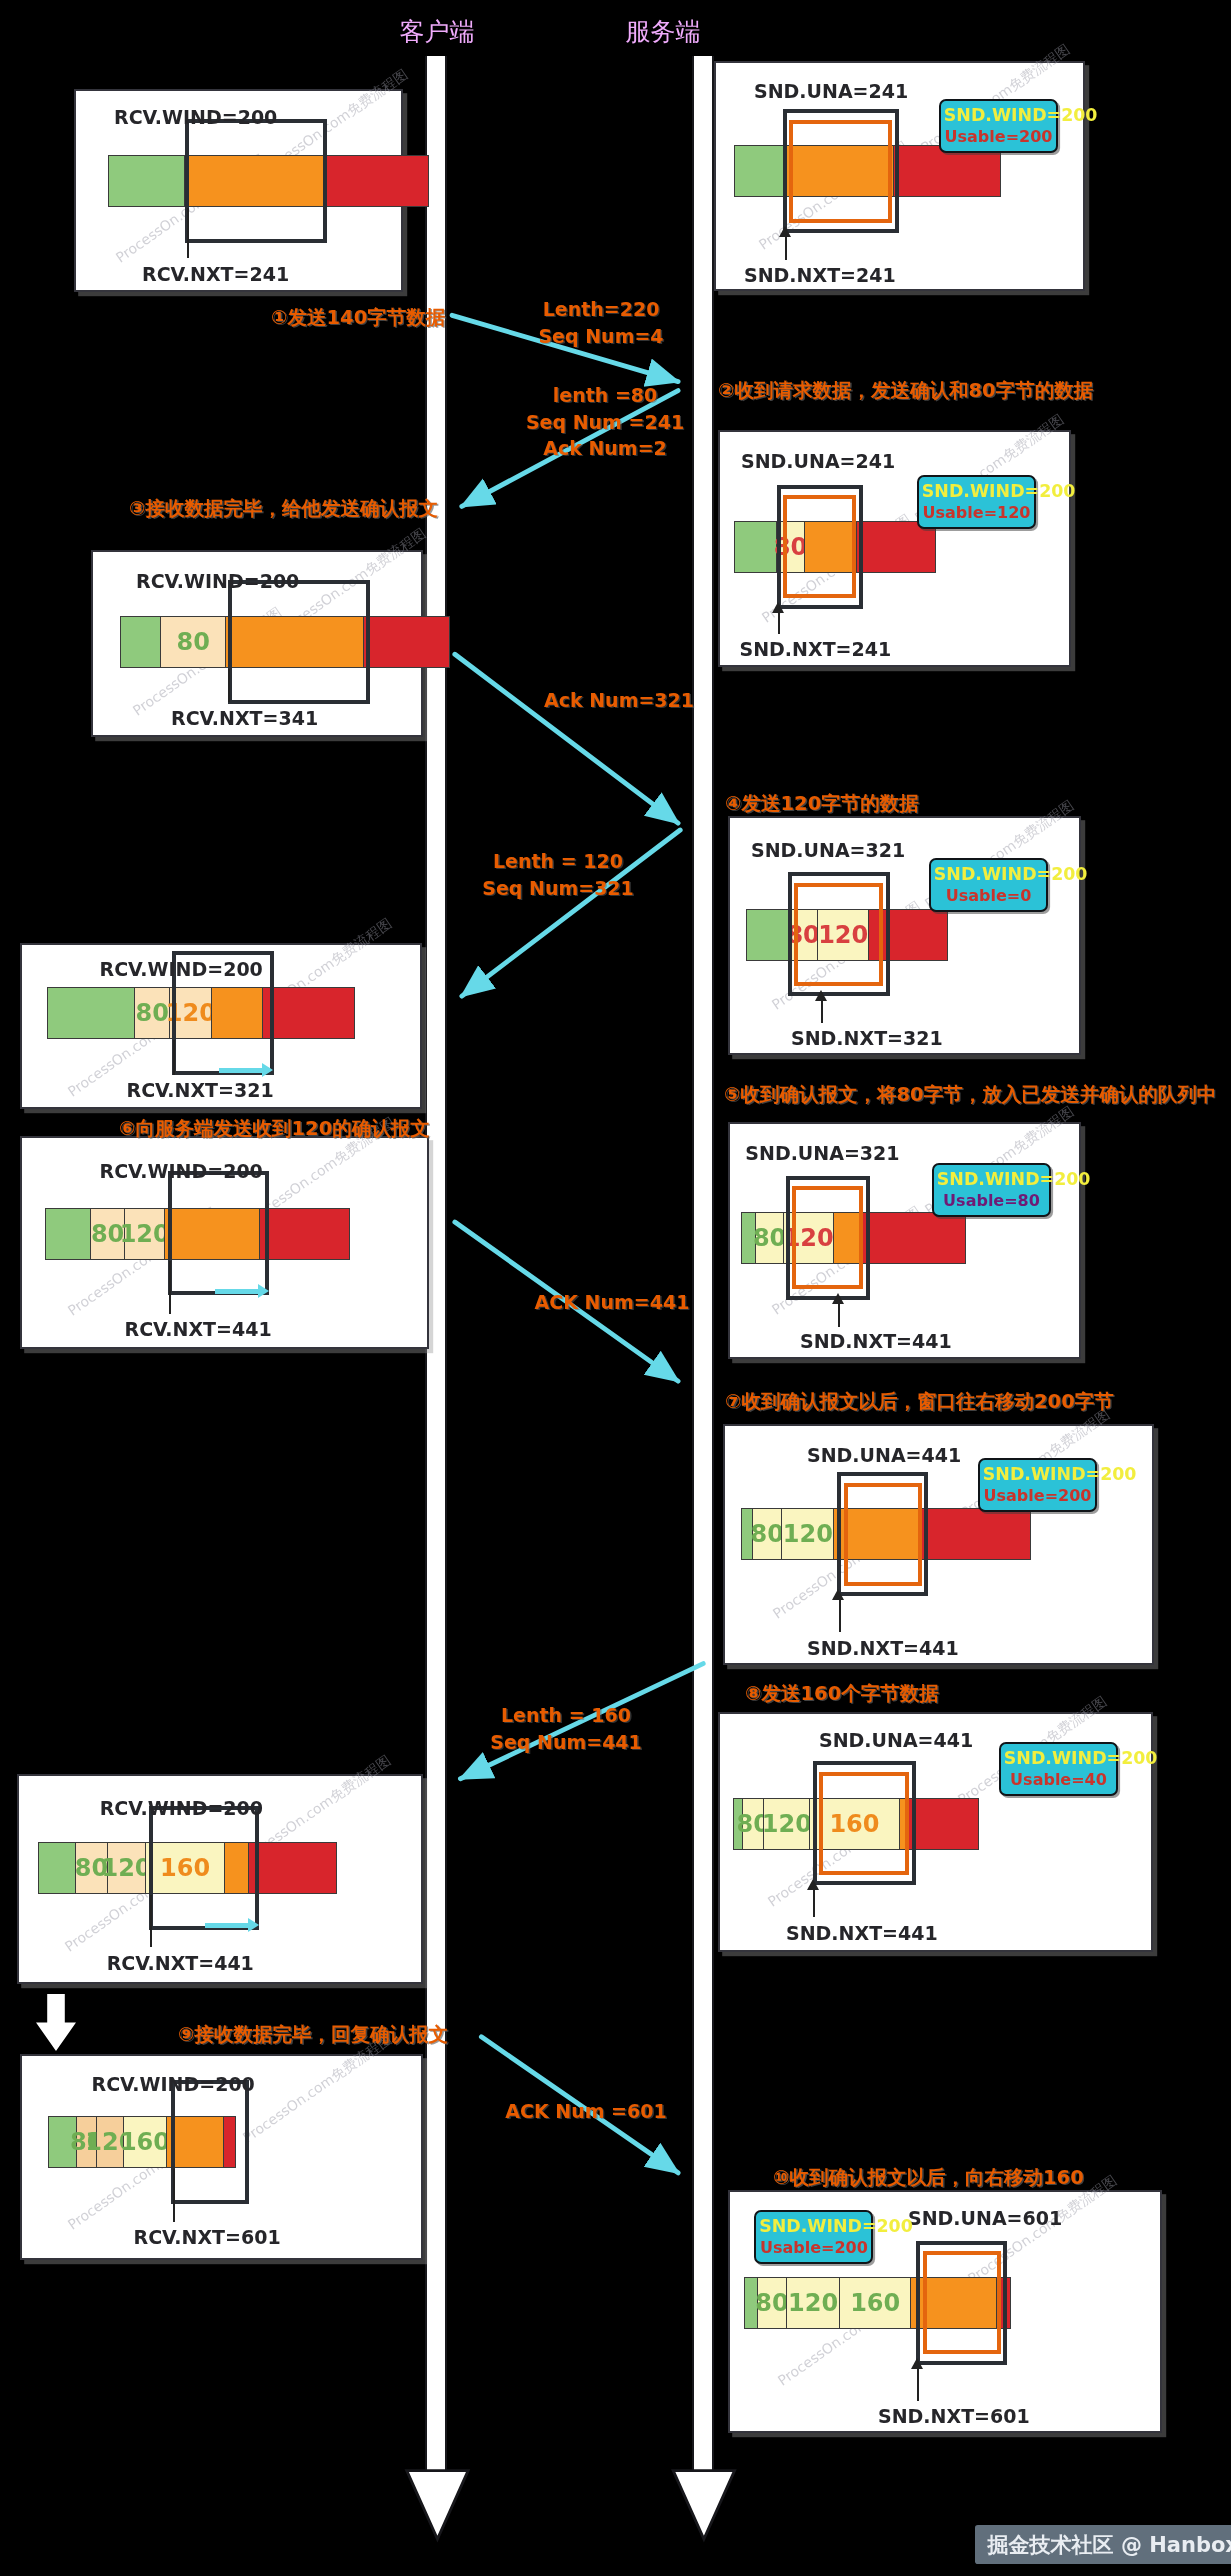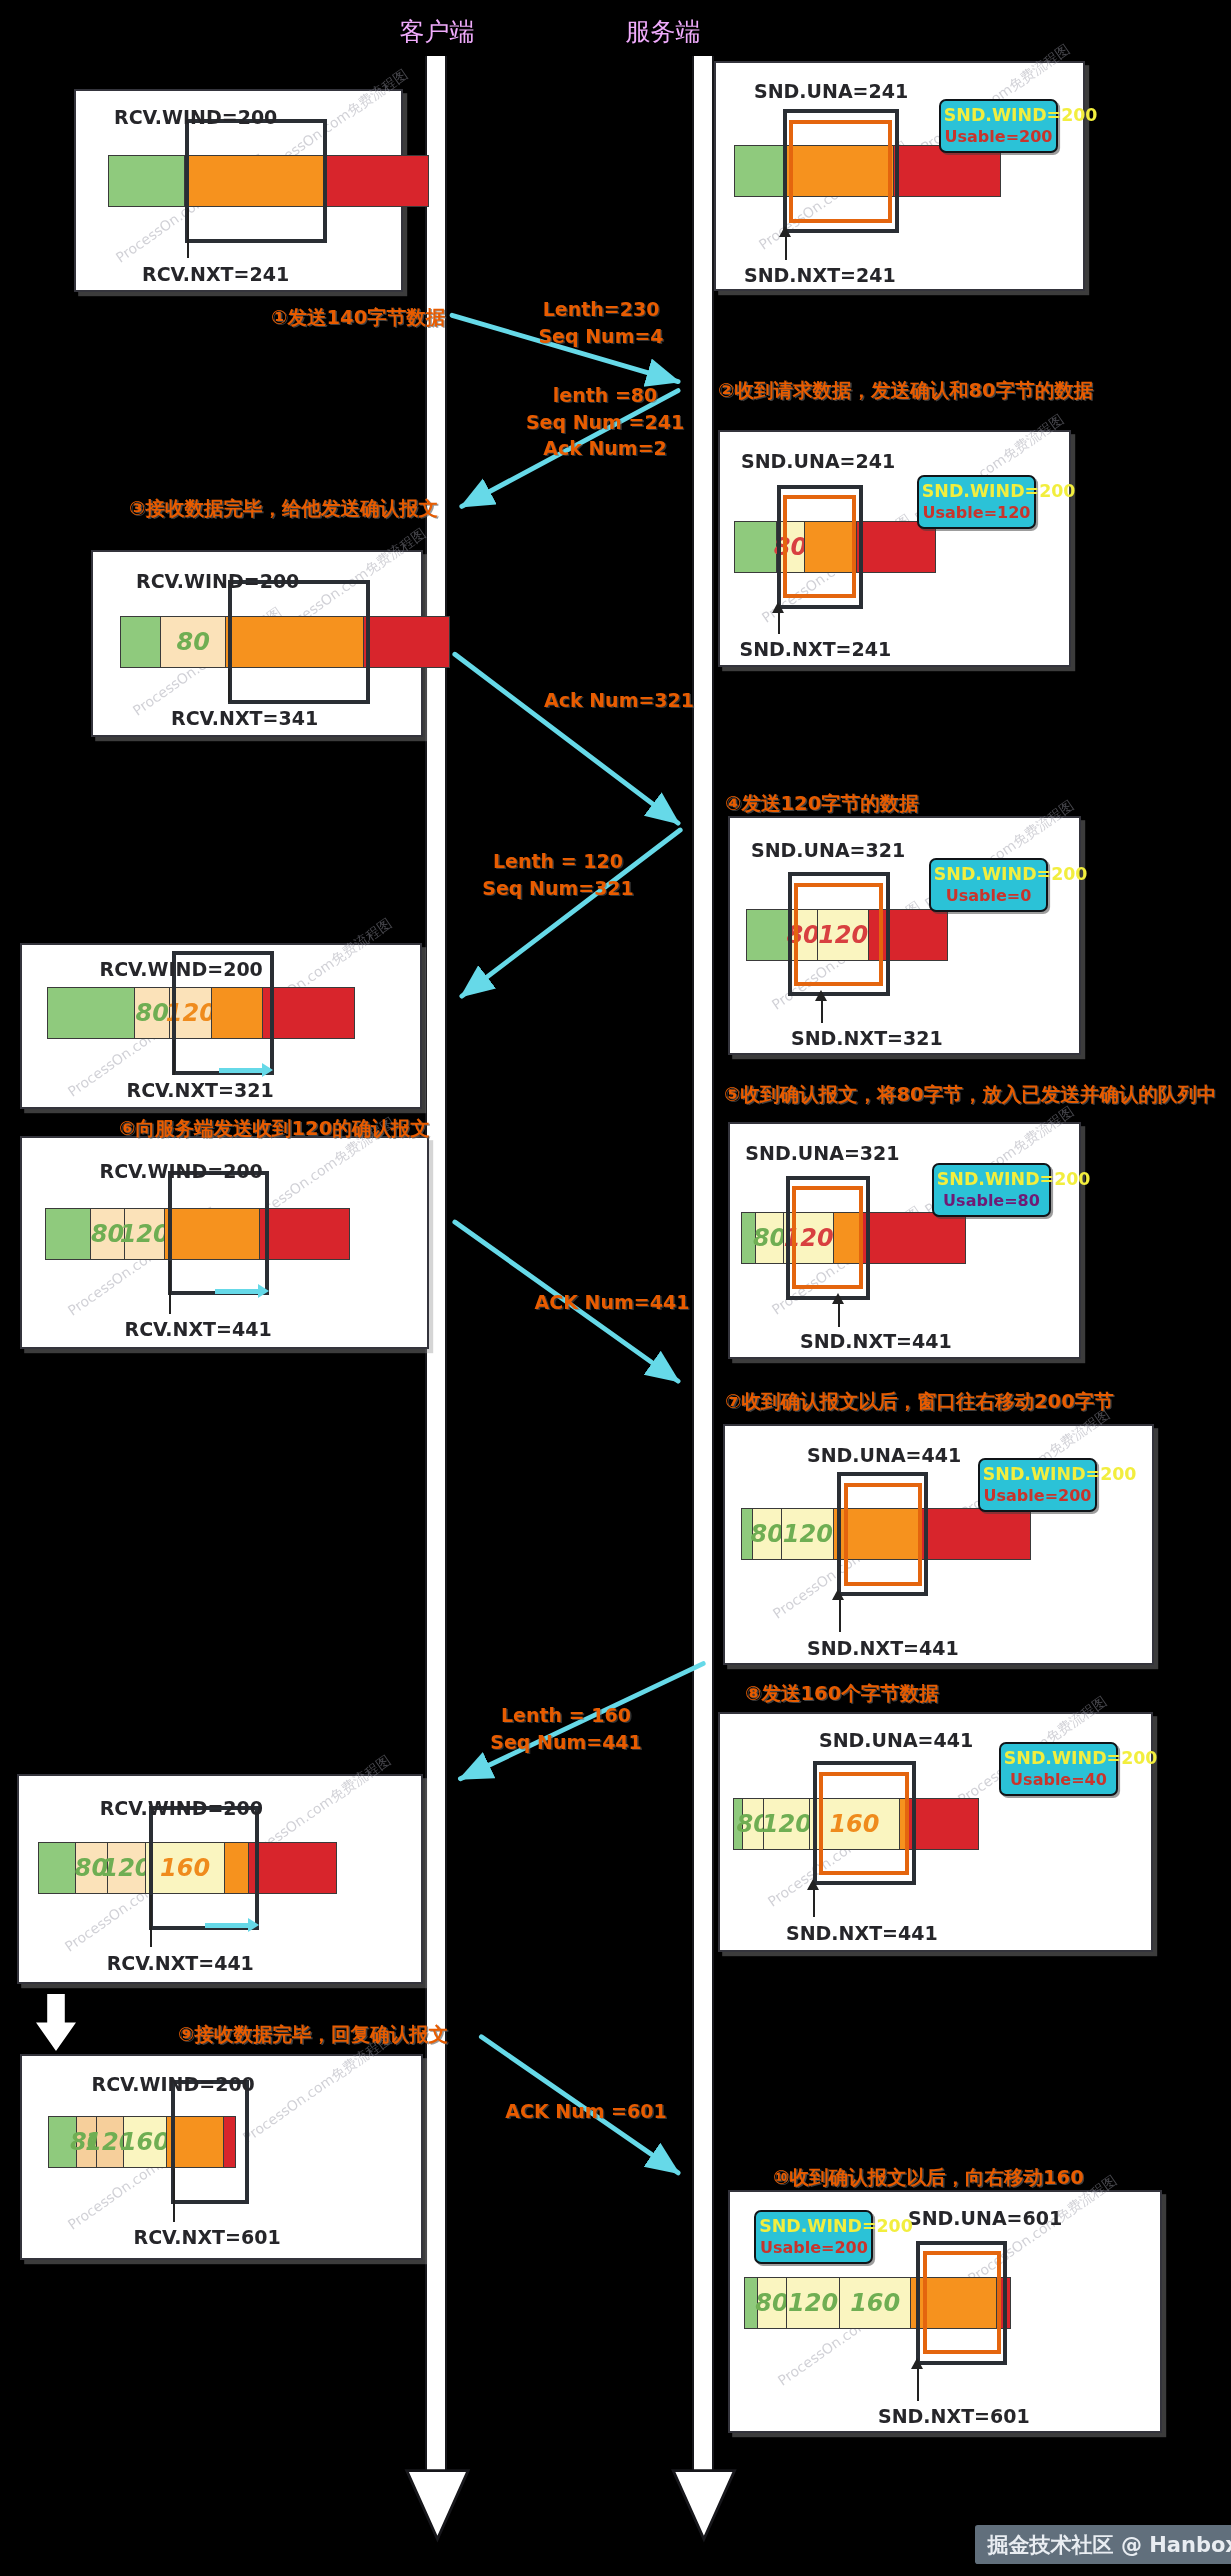--- a/index.html
+++ b/index.html
@@ -5,21 +5,21 @@
   html,body{margin:0;padding:0;background:#000;}
   #stage{position:relative;width:1232px;height:2576px;background:#000;overflow:hidden;
          font-family:"DejaVu Sans",sans-serif;}
   .actor{position:absolute;color:#f0abfc;font-size:25px;font-weight:normal;transform:translateX(-50%);
          white-space:nowrap;text-align:center;}
   .timeline{position:absolute;top:56px;width:18px;height:2415px;background:#fff;
             border-left:2.8px solid #17171b;border-right:2.8px solid #17171b;z-index:1;}
   .panel{position:absolute;background:#fff;border:2.8px solid #34343c;z-index:2;
          box-shadow:4.2px 4.2px 0 rgba(150,150,150,.40);}
   .ptext{position:absolute;font-weight:bold;color:#26262a;font-size:19px;white-space:nowrap;z-index:6;}
-  .bars{position:absolute;display:flex;z-index:3;font-style:italic;}
+  .bars{position:absolute;display:flex;z-index:3;}
   .seg{box-sizing:border-box;height:52px;border:1.4px solid #3a3a3a;margin-left:-1.4px;
        display:flex;align-items:center;justify-content:center;
        font-size:24px;font-weight:bold;flex:none;}
   .frame{position:absolute;box-sizing:border-box;border:4.9px solid #2a2e34;z-index:4;}
   .frame.orange{border-color:#e4650e;z-index:5;}
   .nxtline{position:absolute;width:2.1px;background:#222;z-index:6;}
   .uphead{position:absolute;width:0;height:0;border-left:6.3px solid transparent;
           border-right:6.3px solid transparent;border-bottom:11px solid #222;z-index:6;}
   .slide{position:absolute;height:4.9px;background:#66d9e8;z-index:6;}
   .slide::after{content:"";position:absolute;right:-11px;top:-4.9px;width:0;height:0;
@@ -343,21 +343,21 @@
     <div class="flow" style="left: 718px; top: 377px; color: rgb(232, 92, 0);">②收到请求数据，发送确认和80字节的数据</div>
     <div class="flow" style="left: 129px; top: 495px; color: rgb(232, 92, 0);">③接收数据完毕，给他发送确认报文</div>
     <div class="flow" style="left: 725px; top: 790px; color: rgb(232, 92, 0);">④发送120字节的数据</div>
     <div class="flow" style="left: 724px; top: 1081px; color: rgb(232, 92, 0);">⑤收到确认报文，将80字节，放入已发送并确认的队列中</div>
     <div class="flow" style="left: 119px; top: 1115px; color: rgb(232, 92, 0);">⑥向服务端发送收到120的确认报文</div>
     <div class="flow" style="left: 725px; top: 1388px; color: rgb(232, 92, 0);">⑦收到确认报文以后，窗口往右移动200字节</div>
     <div class="flow" style="left: 745px; top: 1680px; color: rgb(232, 92, 0);">⑧发送160个字节数据</div>
     <div class="flow" style="left: 178px; top: 2021px; color: rgb(232, 92, 0);">⑨接收数据完毕，回复确认报文</div>
     <div class="flow" style="left: 773px; top: 2164px; color: rgb(232, 92, 0);">⑩收到确认报文以后，向右移动160</div>
     <div class="alabel" style="left: 601px; top: 296px; color: rgb(232, 92, 0);">
-      <div>Lenth=230</div>
+      <div>Lenth=220</div>
       <div>Seq Num=4</div>
     </div>
     <div class="alabel" style="left: 605px; top: 382px; color: rgb(232, 92, 0);">
       <div>lenth =80</div>
       <div>Seq Num =241</div>
       <div>Ack Num=2</div>
     </div>
     <div class="alabel" style="left: 619px; top: 687px; color: rgb(232, 92, 0);">
       <div>Ack Num=321</div>
     </div>

